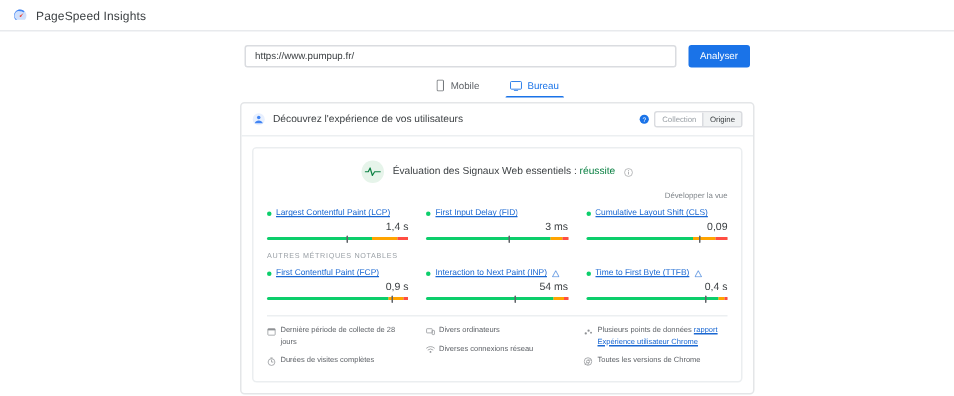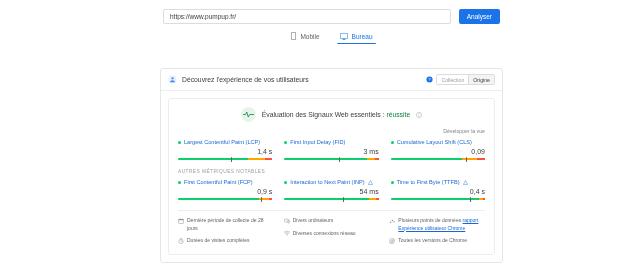--- a/index.html
+++ b/index.html
@@ -137,20 +137,30 @@
   .meta-item{display:flex;gap:3px;align-items:flex-start;}
   .meta-ico{width:6px;height:6px;flex:none;margin-top:.5px;opacity:.7;}
   .meta-txt{font-size:5px;color:#5f6368;line-height:1.5;}
   .meta-txt a{color:#1967d2;text-decoration:underline;cursor:pointer;}
 </style>
 </head>
 <body>
 
 <div class="page">
 
+  <div class="topbar">
+    <div class="brand">
+      <svg class="brand-logo" viewBox="0 0 24 24">
+        <path d="M12 3C7 3 3 7 3 12c0 2.2.8 4.2 2.1 5.7h13.8A8.9 8.9 0 0 0 21 12c0-5-4-9-9-9z" fill="#4285f4" opacity=".25"></path>
+        <path d="M12 3c-5 0-9 4-9 9 0 2.2.8 4.2 2.1 5.7h2.3A6.6 6.6 0 0 1 12 5.4c1.8 0 3.4.7 4.6 1.8l1.6-1.6A8.9 8.9 0 0 0 12 3z" fill="#4285f4"></path>
+        <path d="M16.9 8.1l-4.3 3.1a1.3 1.3 0 1 0 1.1 1.1l3.2-4.2z" fill="#ea4335"></path>
+      </svg>
+      <span class="brand-name">PageSpeed Insights</span>
+    </div>
+  </div>
 
   <div class="searchrow">
     <div class="urlbox">
       <input type="text" value="https://www.pumpup.fr/" placeholder="Saisissez une URL de page Web" style="">
     </div>
     <button class="analyze">Analyser</button>
   </div>
 
   <div class="tabs">
     <div class="tab">

